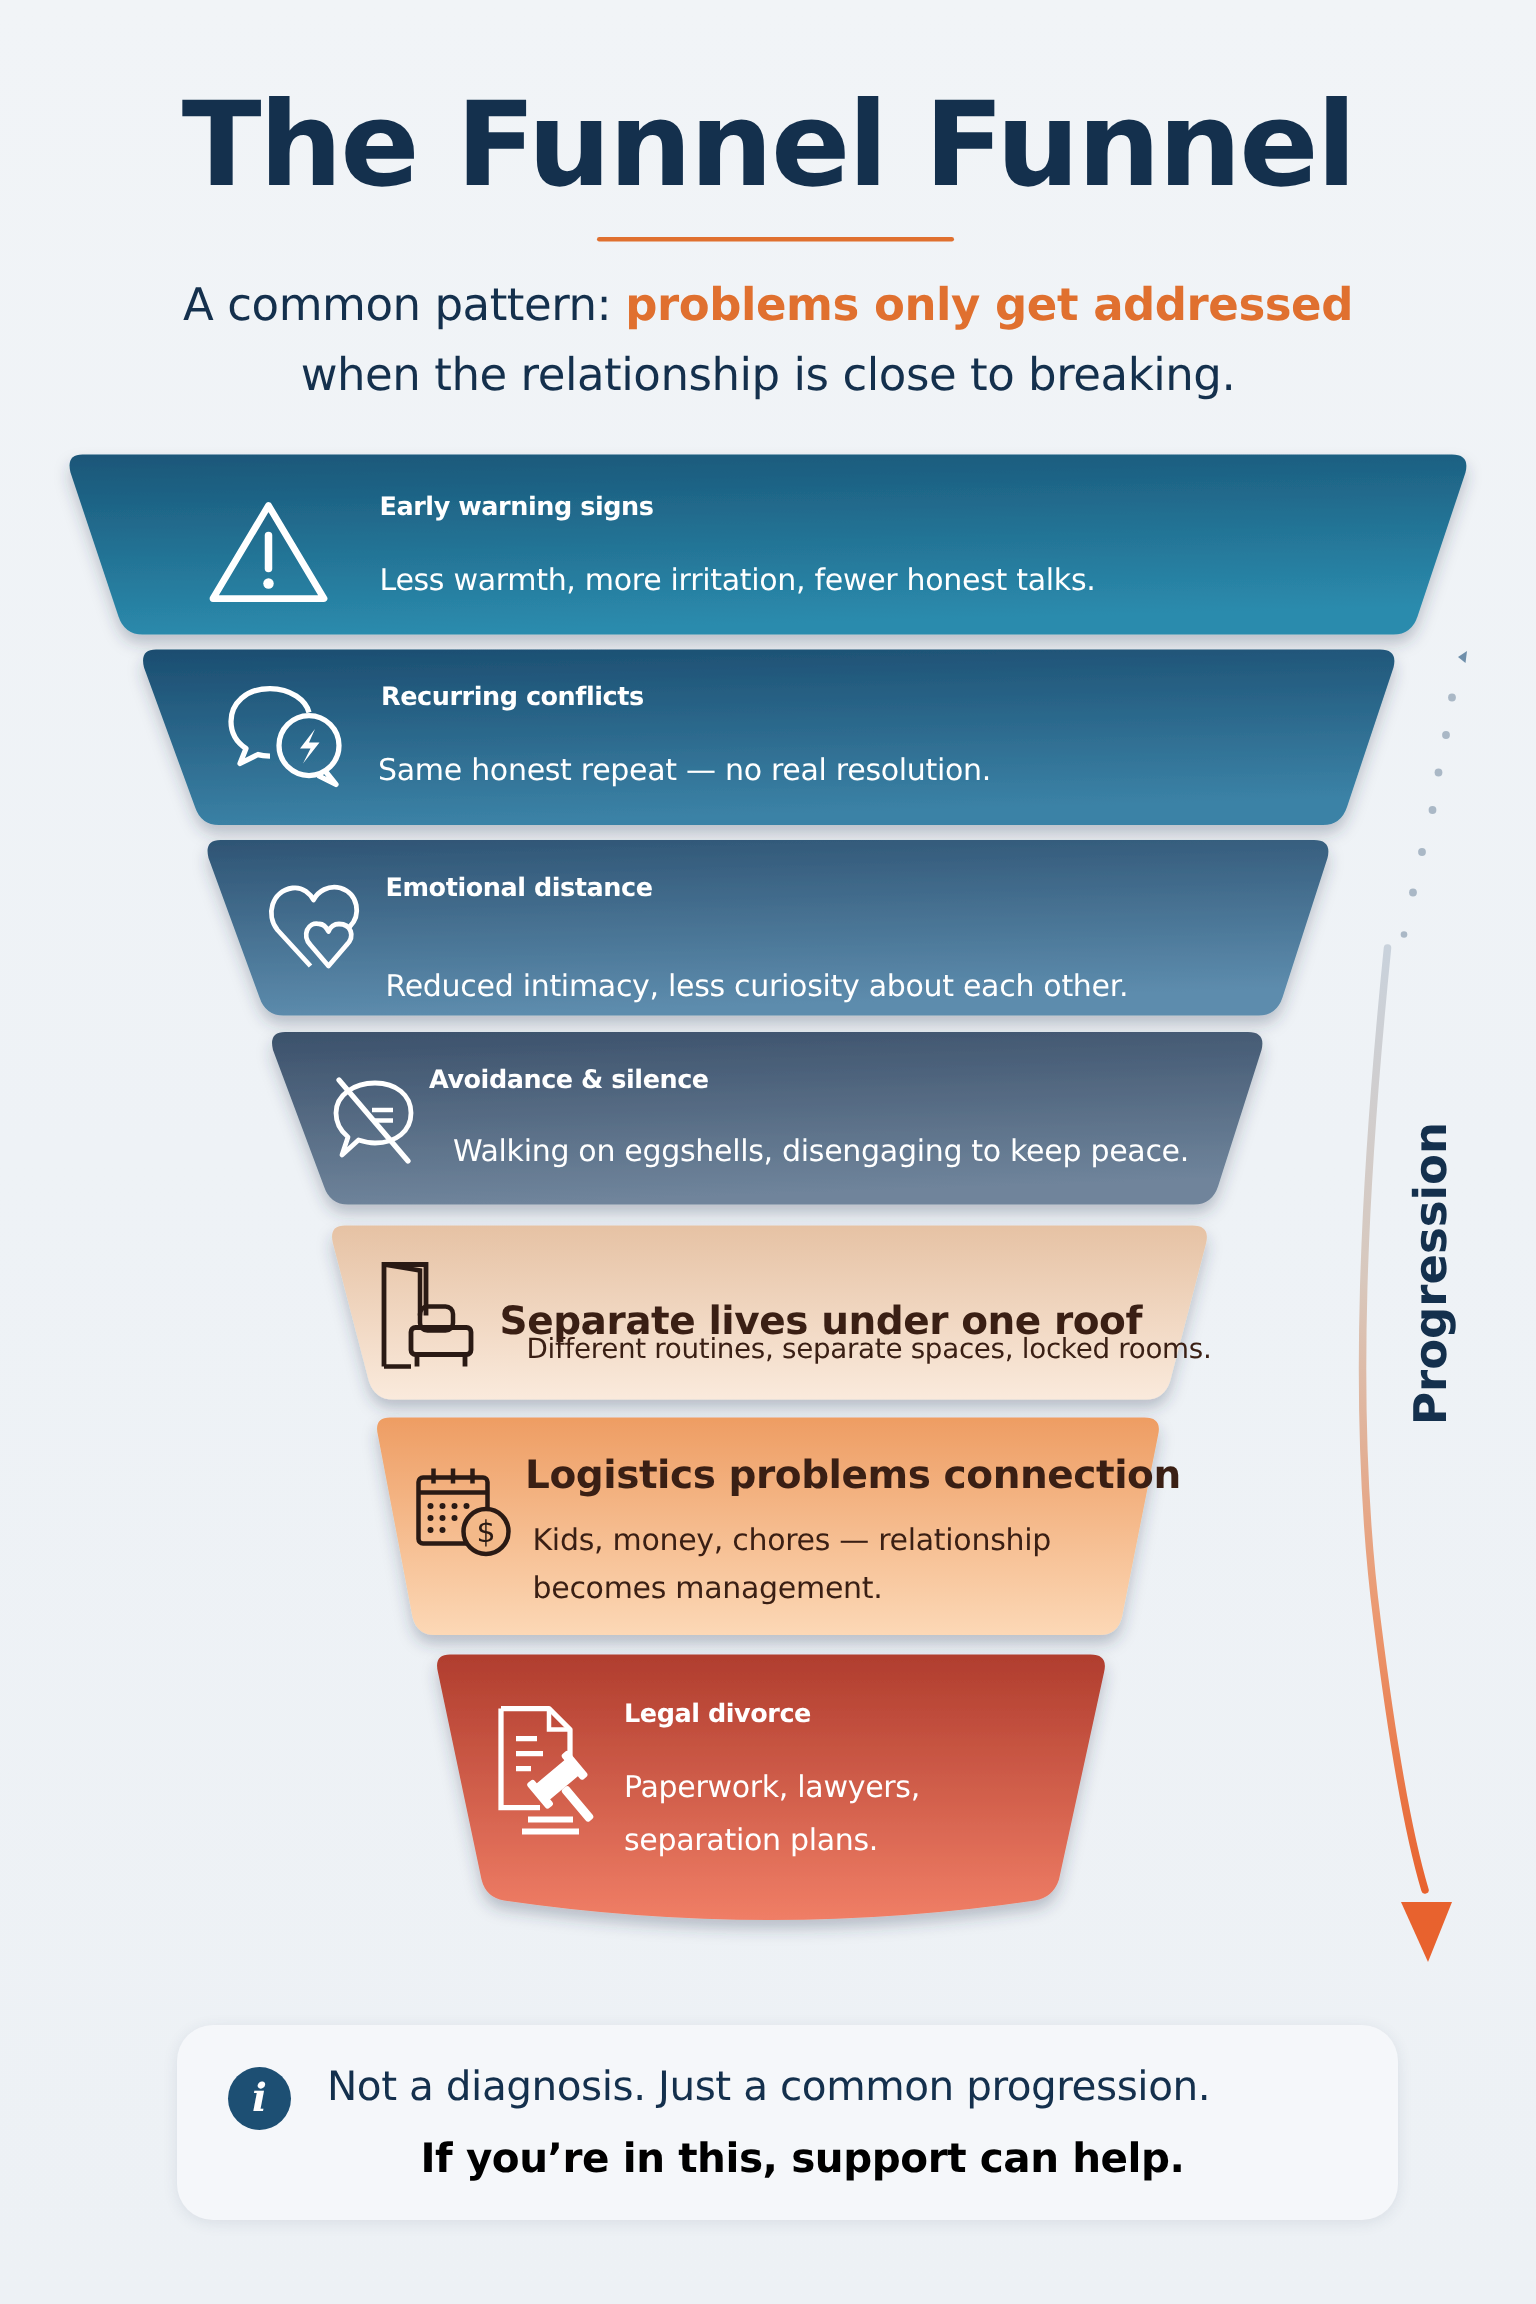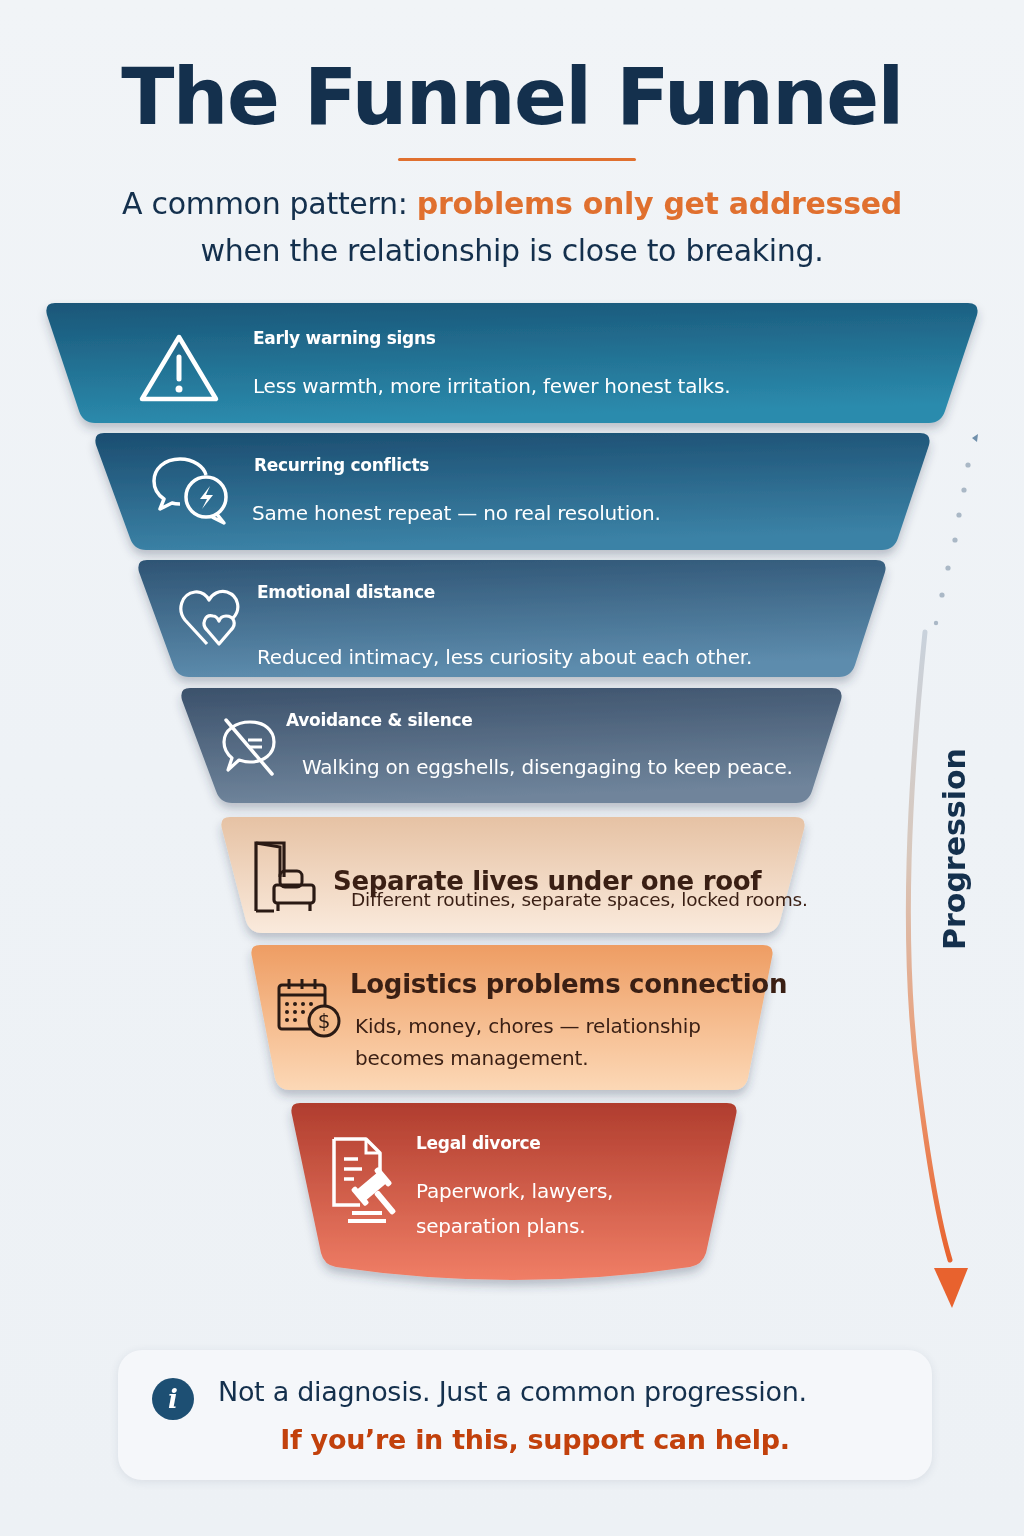--- a/index.html
+++ b/index.html
@@ -14,21 +14,21 @@
   .tier .t-title{position:absolute;font-weight:bold;font-size:17px;white-space:nowrap;letter-spacing:-0.3px;}
   .tier .t-desc{position:absolute;font-size:20px;line-height:31px;white-space:nowrap;letter-spacing:-0.2px;}
   .light .t-title,.light .t-desc{color:#ffffff;}
   .dark .t-title{color:#3a1f14;}
   .dark .t-desc{color:#3a1f14;}
   .progress{position:absolute;left:900px;top:420px;width:100px;height:900px;}
   .progress-label{position:absolute;left:915px;top:890px;width:80px;height:40px;transform:rotate(-90deg);transform-origin:center;font-size:30px;font-weight:bold;color:#14304d;text-align:center;white-space:nowrap;line-height:40px;}
   .note{position:absolute;left:118px;top:1350px;width:814px;height:130px;background:#f5f7fa;border-radius:24px;box-shadow:0 2px 10px rgba(40,60,90,0.10);}
   .note .info-icon{position:absolute;left:34px;top:28px;width:42px;height:42px;border-radius:50%;background:#1d4f73;color:#fff;font-family:"DejaVu Serif",serif;font-style:italic;font-weight:bold;font-size:26px;text-align:center;line-height:42px;}
   .note .line1{position:absolute;left:100px;top:26px;font-size:27px;color:#14304d;white-space:nowrap;letter-spacing:-0.3px;}
-  .note .line2{position:absolute;left:0;right:0;top:74px;text-align:center;font-size:27px;font-weight:bold;color:#c2410c;white-space:nowrap;letter-spacing:-0.3px;padding-left:20px;}
+  .note .line2{position:absolute;left:0;right:0;top:74px;text-align:center;font-size:27px;font-weight:bold;color:#000000;white-space:nowrap;letter-spacing:-0.3px;padding-left:20px;}
 </style>
 </head>
 <body>
 
 <div class="title">The Funnel Funnel</div>
 <div class="rule"></div>
 <div class="subtitle">
   <span>A common pattern: </span><span class="hl">problems only get addressed</span><br>
   <span>when the relationship is close to breaking.</span>
 </div>

